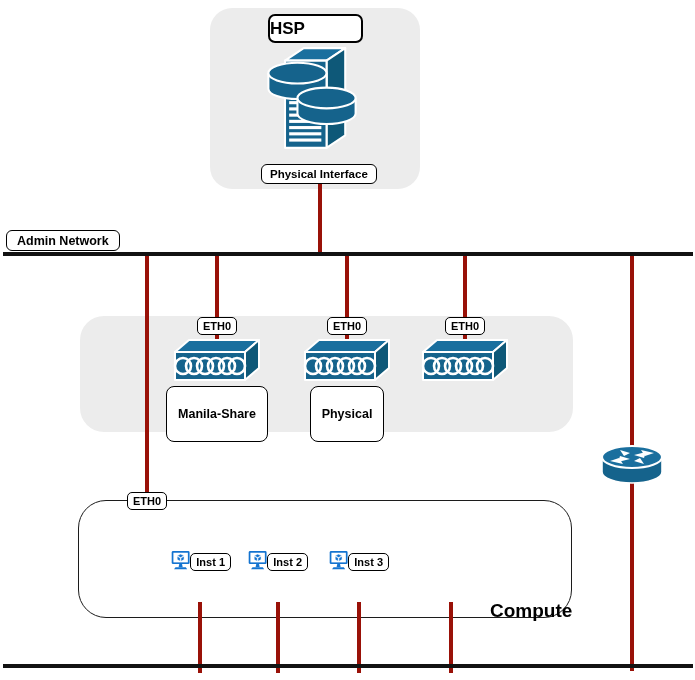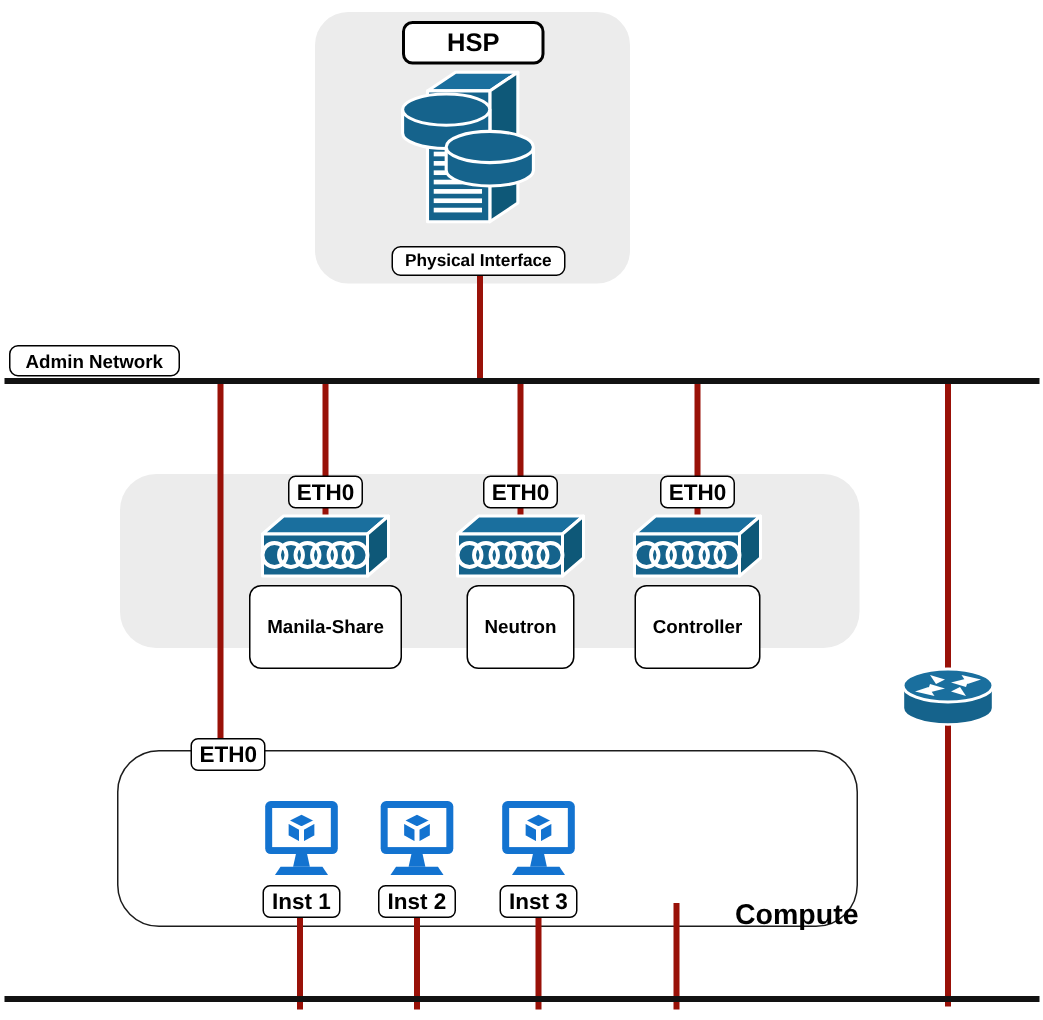--- a/index.html
+++ b/index.html
@@ -6,33 +6,33 @@
   #canvas{
     position:relative;width:695px;height:680px;background:#ffffff;overflow:hidden;
     font-family:"Liberation Sans","DejaVu Sans",sans-serif;color:#000;
   }
   .abs{position:absolute;}
   
   .panel-gray{background:#ececec;border-radius:24px;}
   
   .labelbox{
     background:#ffffff;border:1.5px solid #000;border-radius:7px;
-    font-weight:bold;display:flex;align-items:center;justify-content:center;
+    font-weight:bold;display:flex;align-items:center;justify-content:flex-start;
     box-sizing:border-box;white-space:nowrap;
   }
   .chip{
     background:#ffffff;border:1.4px solid #000;border-radius:5px;
-    font-weight:bold;font-size:15px;line-height:1;padding:2.5px 5px;
+    font-weight:bold;font-size:11px;line-height:1;padding:2.5px 5px;
     display:inline-block;white-space:nowrap;
   }
   .vline{width:3.5px;background:#991108;}
   .bus{height:4px;background:#121212;}
   .svc-group{display:flex;flex-direction:column;align-items:center;width:110px;}
   .svc-name{margin-top:4px;font-size:12.5px;padding:20px 11px;border-radius:8px;}
-  .inst-group{display:flex;flex-direction:column;align-items:center;width:60px;}
+  .inst-group{display:flex;flex-direction:row;align-items:center;width:60px;}
   .static-text{font-weight:bold;}
 </style>
 </head>
 <body>
 
 <div id="canvas">
 
   <div class="abs panel-gray" style="left:210px;top:8px;width:210px;height:181px;border-radius:22px;"></div>
 
   <div class="abs panel-gray" style="left:80px;top:316px;width:493px;height:116px;"></div>
@@ -117,42 +117,39 @@
       <g fill="none" stroke="#fff" stroke-width="2.6">
         <circle cx="10" cy="28" r="8"></circle>
           <circle cx="21" cy="28" r="8"></circle>
           <circle cx="32" cy="28" r="8"></circle>
         <circle cx="43" cy="28" r="8"></circle>
           <circle cx="54" cy="28" r="8"></circle>
           <circle cx="64" cy="28" r="8"></circle>
       </g>
     </svg>
     <span class="labelbox svc-name">
-      <span>Neutron</span>
+      <span>Physical</span>
     </span>
   </div>
 
   <div class="abs svc-group" style="left:410px;top:317px;">
     <span class="chip"><span>ETH0</span></span>
     <svg width="88" height="44" viewBox="0 0 88 44" style="margin-top:3px;">
       <polygon points="2,14 16,2 86,2 72,14" fill="#1A6F9E" stroke="#fff" stroke-width="2" stroke-linejoin="round"></polygon>
       <polygon points="72,14 86,2 86,30 72,42" fill="#0E5878" stroke="#fff" stroke-width="2" stroke-linejoin="round"></polygon>
       <polygon points="2,14 72,14 72,42 2,42" fill="#15638C" stroke="#fff" stroke-width="2" stroke-linejoin="round"></polygon>
       <g fill="none" stroke="#fff" stroke-width="2.6">
         <circle cx="10" cy="28" r="8"></circle>
           <circle cx="21" cy="28" r="8"></circle>
           <circle cx="32" cy="28" r="8"></circle>
         <circle cx="43" cy="28" r="8"></circle>
           <circle cx="54" cy="28" r="8"></circle>
           <circle cx="64" cy="28" r="8"></circle>
       </g>
     </svg>
-    <span class="labelbox svc-name">
-      <span>Controller</span>
-    </span>
   </div>
 
   <svg class="abs" style="left:600px;top:444px;" width="64" height="42" viewBox="0 0 64 42">
     <path d="M2,13 v15 a30,11 0 0 0 60,0 v-15 z" fill="#15638C" stroke="#fff" stroke-width="1.6"></path>
     <ellipse cx="32" cy="13" rx="30" ry="11" fill="#1A6F9E" stroke="#fff" stroke-width="2"></ellipse>
     <g fill="#fff">
       <polygon points="54,9 41,6 45,12"></polygon>
       <polygon points="34,11 46,8 44,14"></polygon>
       <polygon points="10,17 23,20 19,14"></polygon>
       <polygon points="30,15 18,18 20,12"></polygon>

